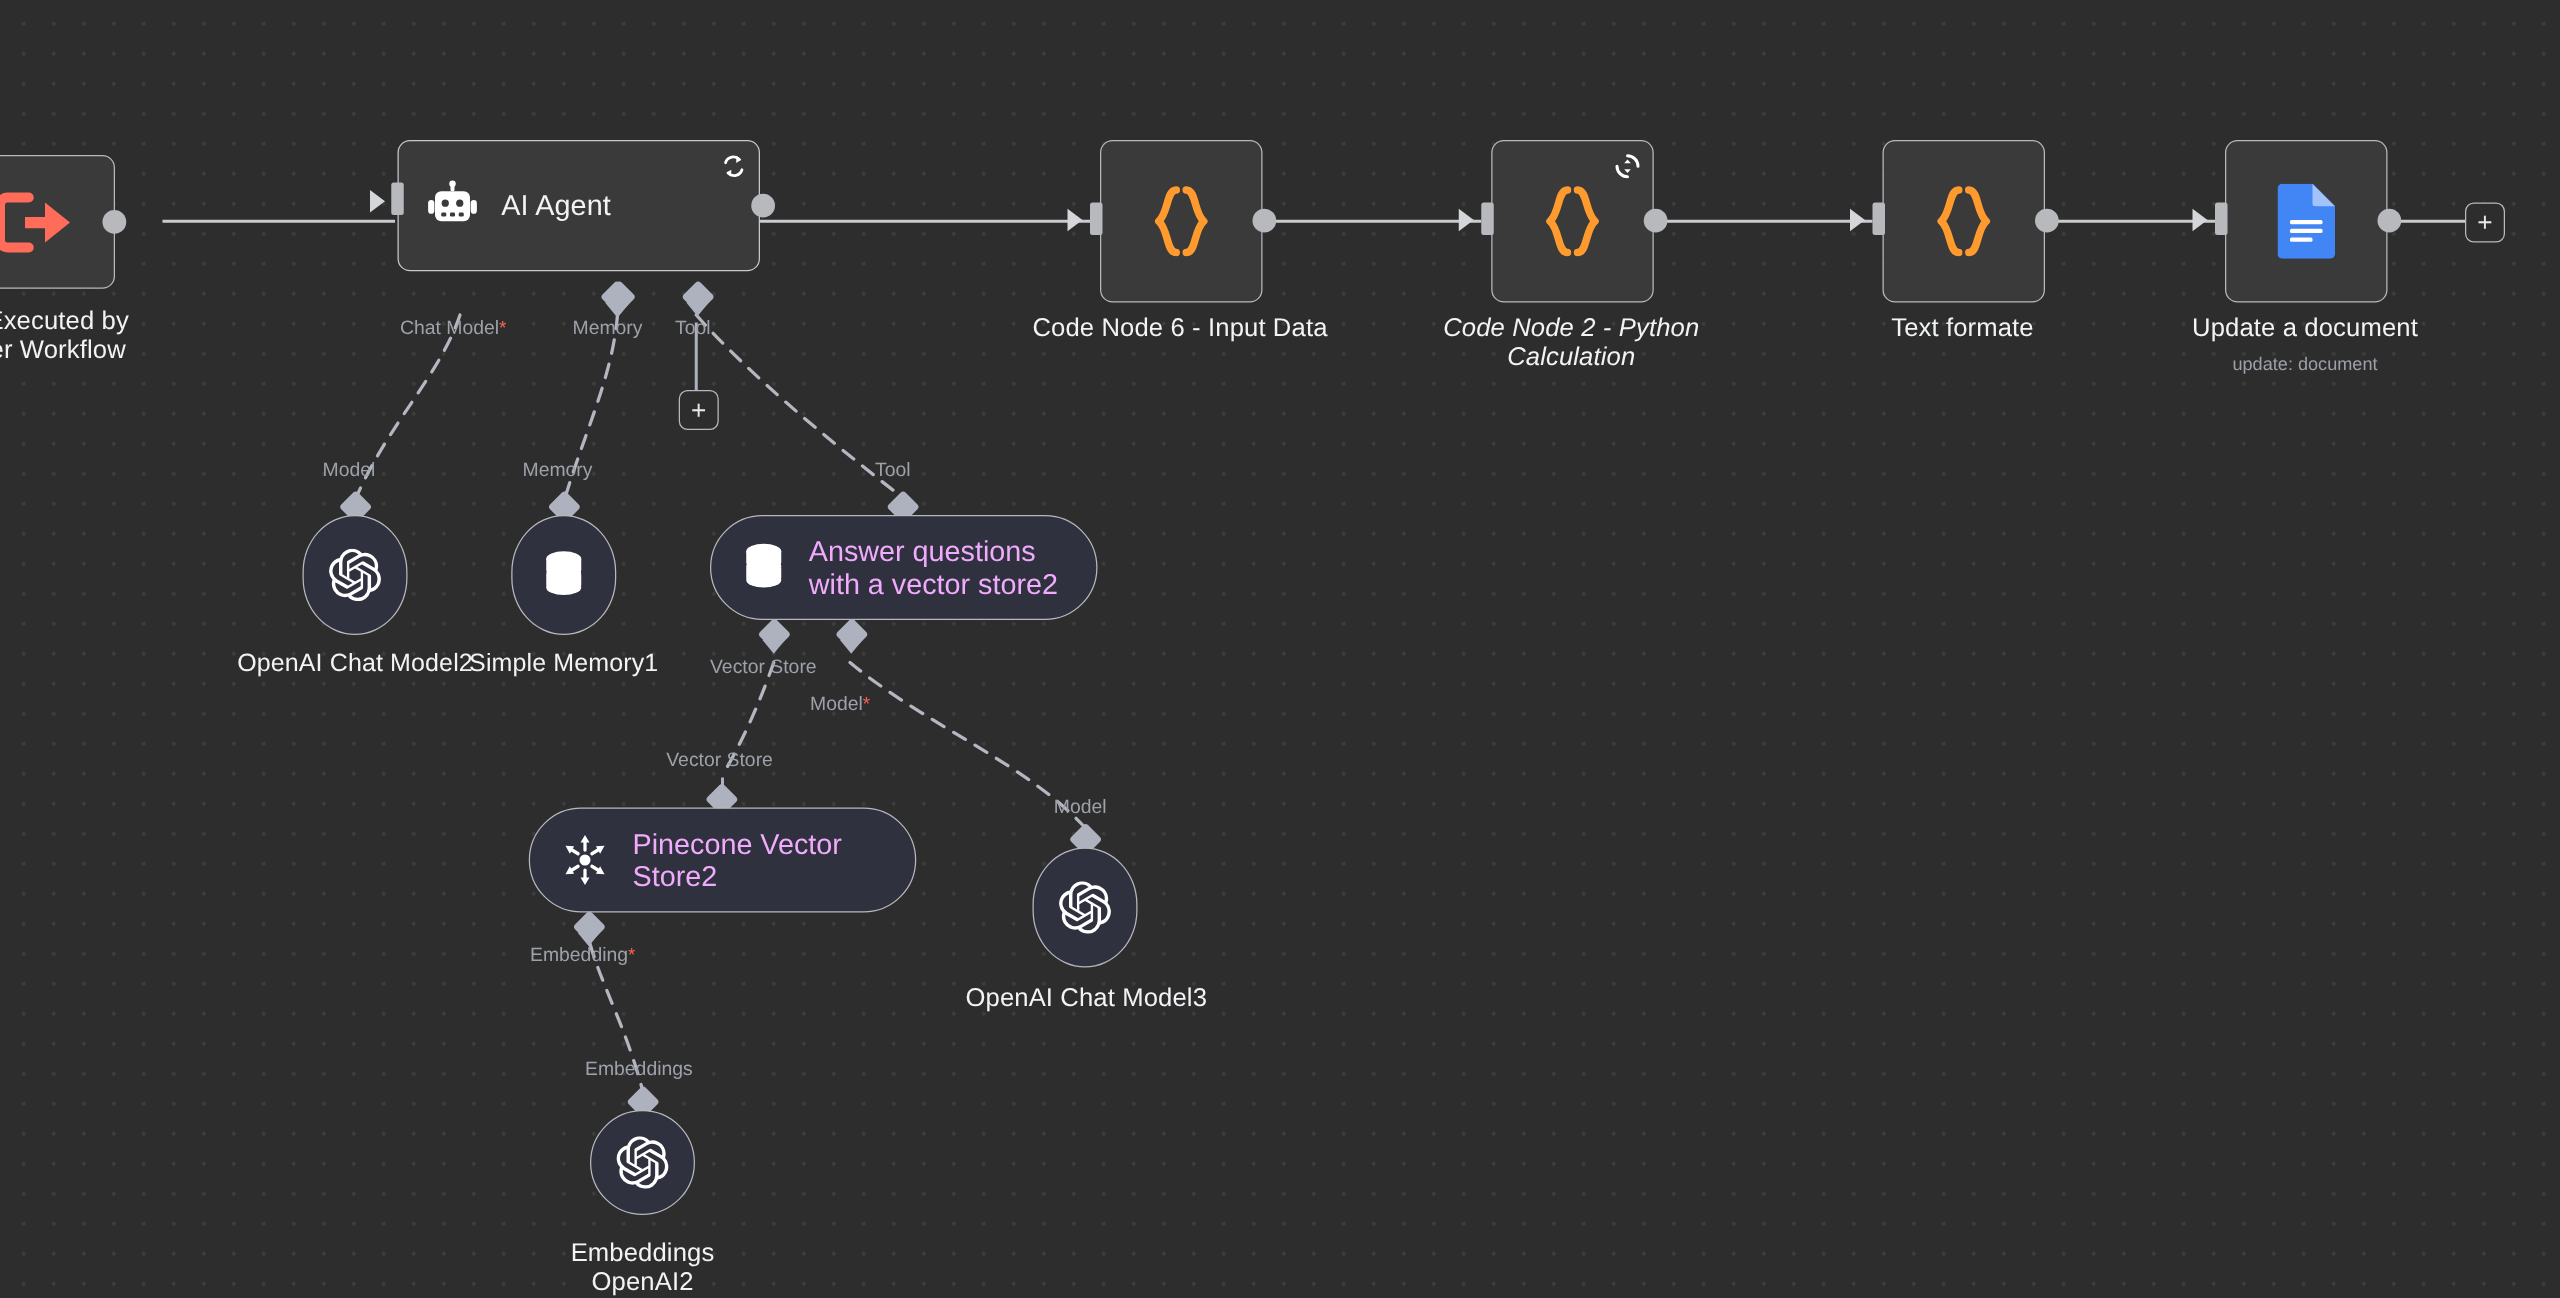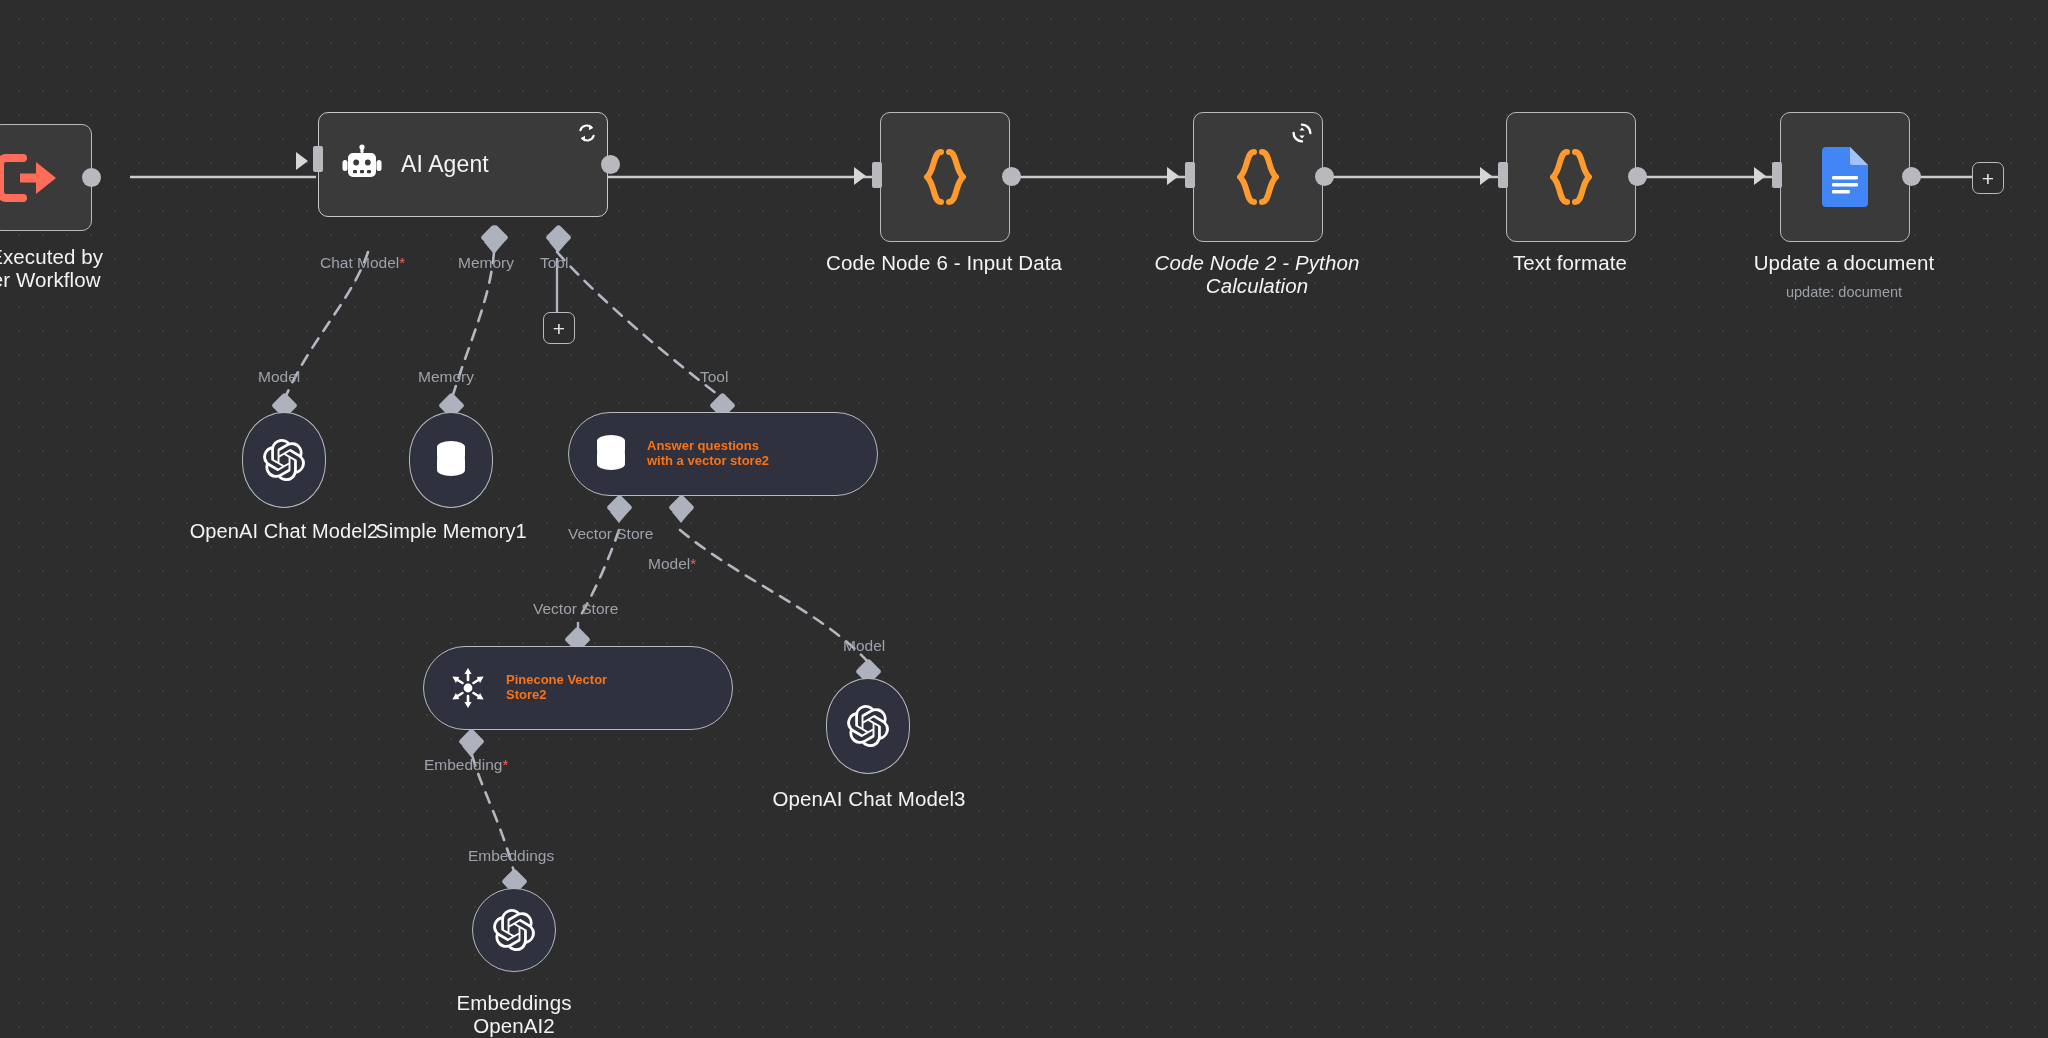--- a/index.html
+++ b/index.html
@@ -64,21 +64,21 @@
   }
   .sub-circle{
     width:84px;height:84px;border-radius:50%;
     justify-content:center;
   }
   .sub-pill{
     height:84px;border-radius:42px;
     padding-left:24px;gap:18px;
   }
   .sub-label{
-    font-size:13px;color:#f97316;line-height:1.14;white-space:normal;font-weight:bold;
+    font-size:23px;color:#f0abfc;line-height:1.14;white-space:normal;
   }
 
   
   .port-dot{
     position:absolute;width:19px;height:19px;border-radius:50%;
     background:#b7b9bd;
   }
   .port-in{
     position:absolute;width:10px;height:26px;border-radius:2px;
     background:#b7b9bd;

